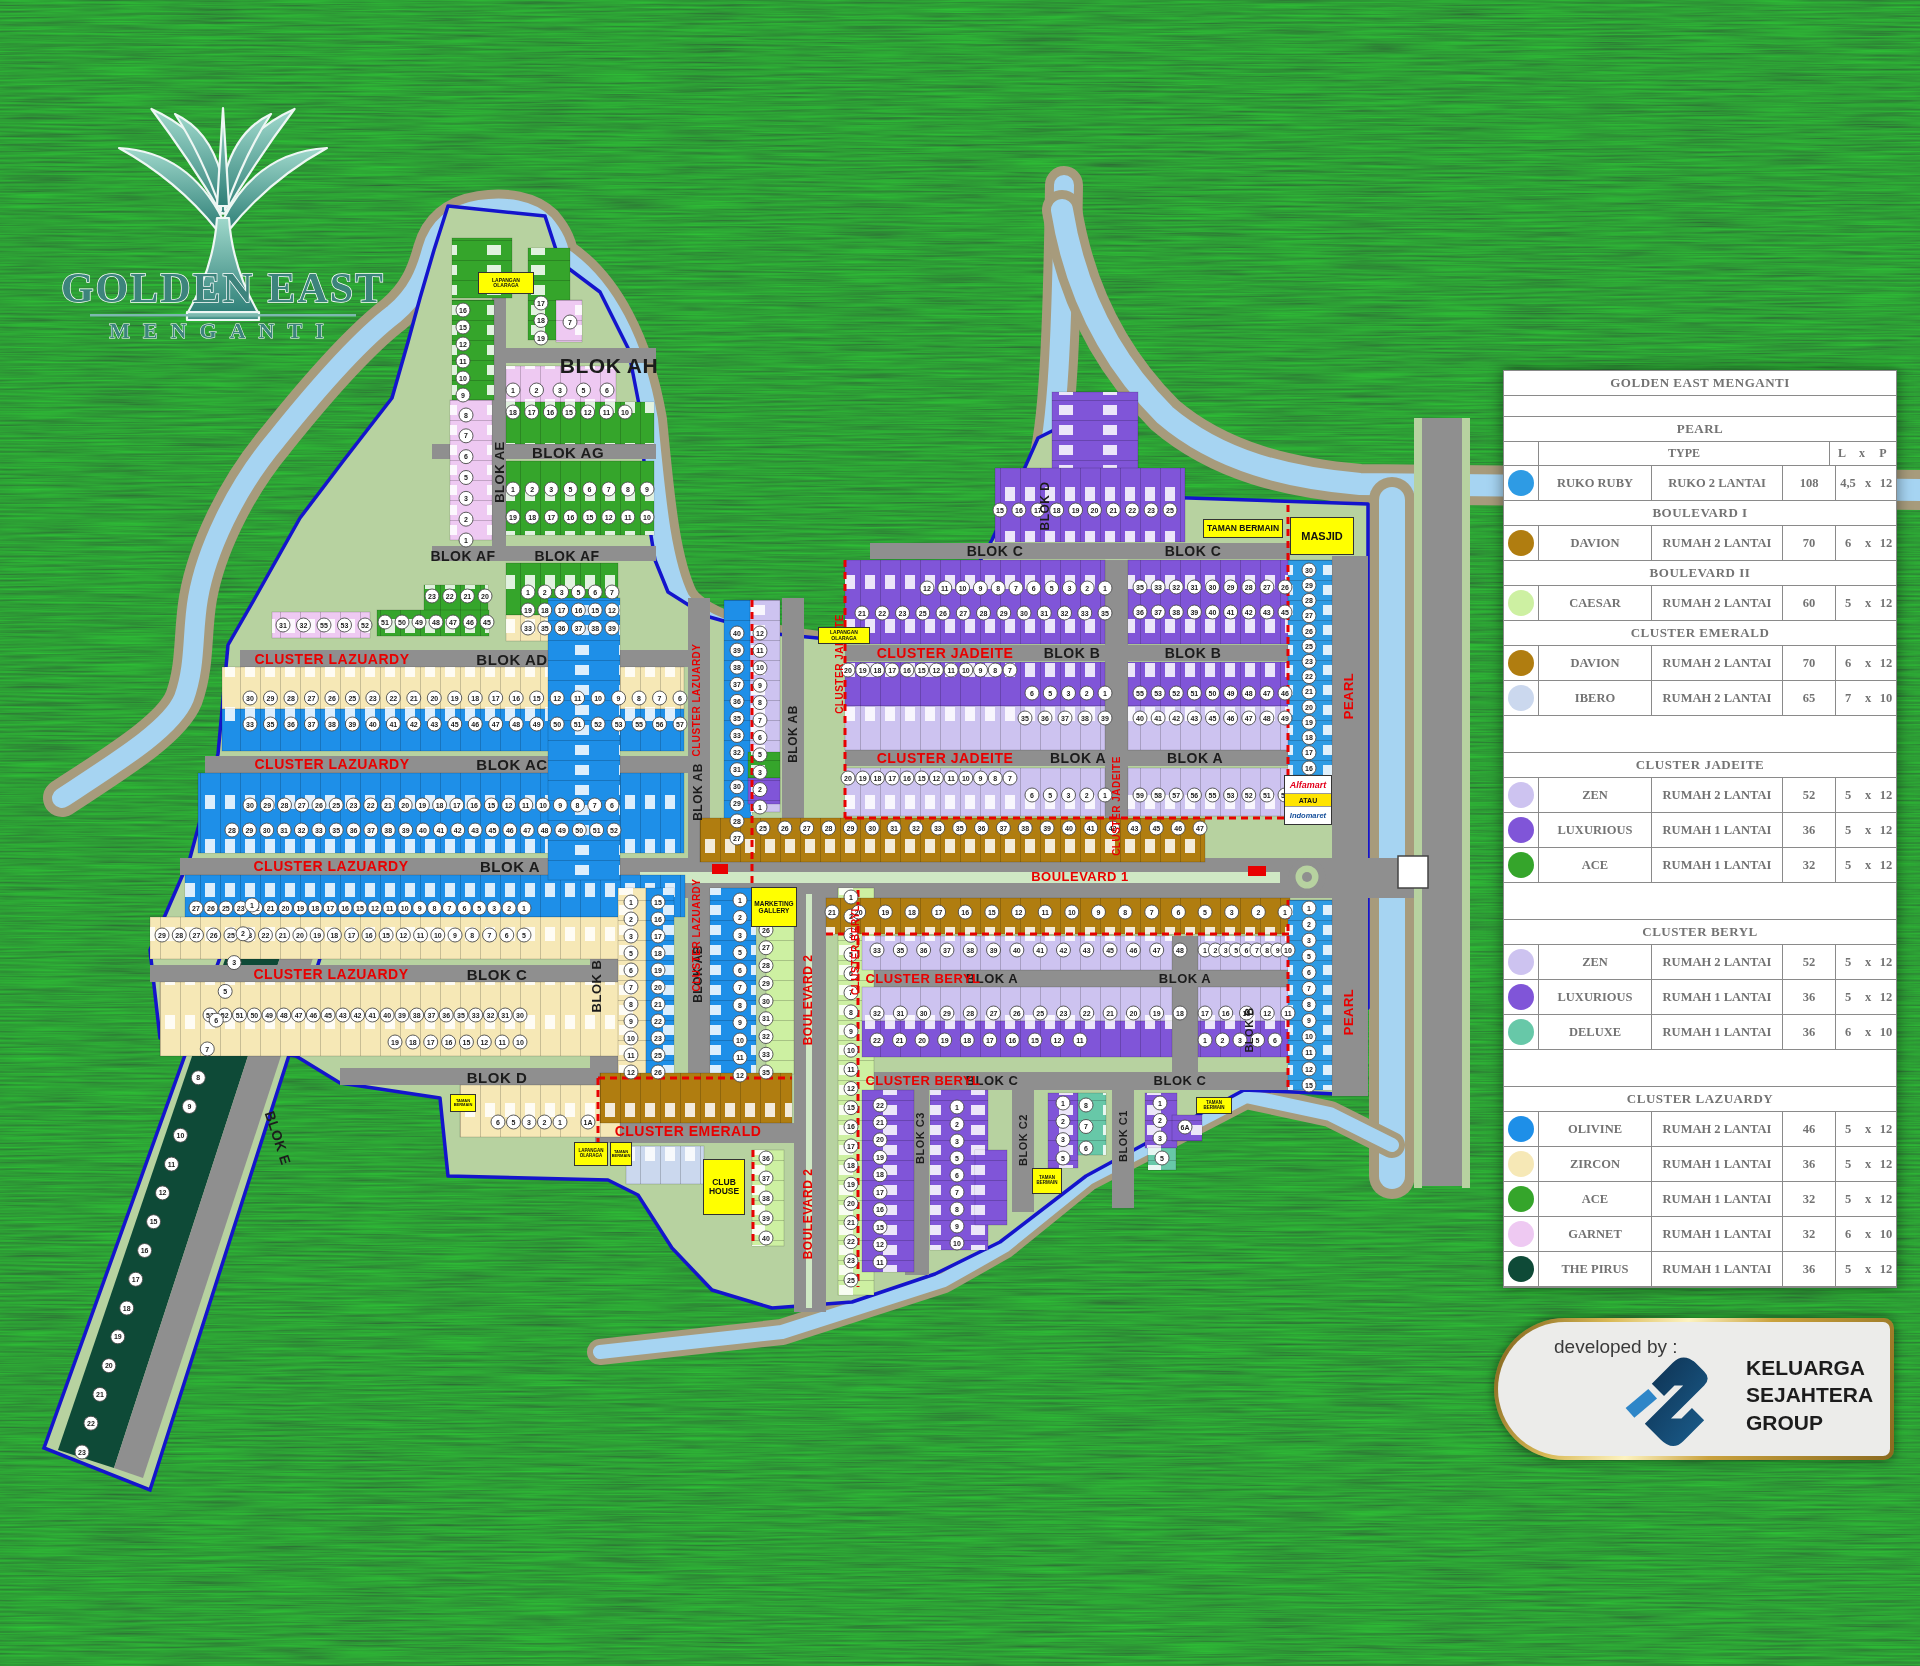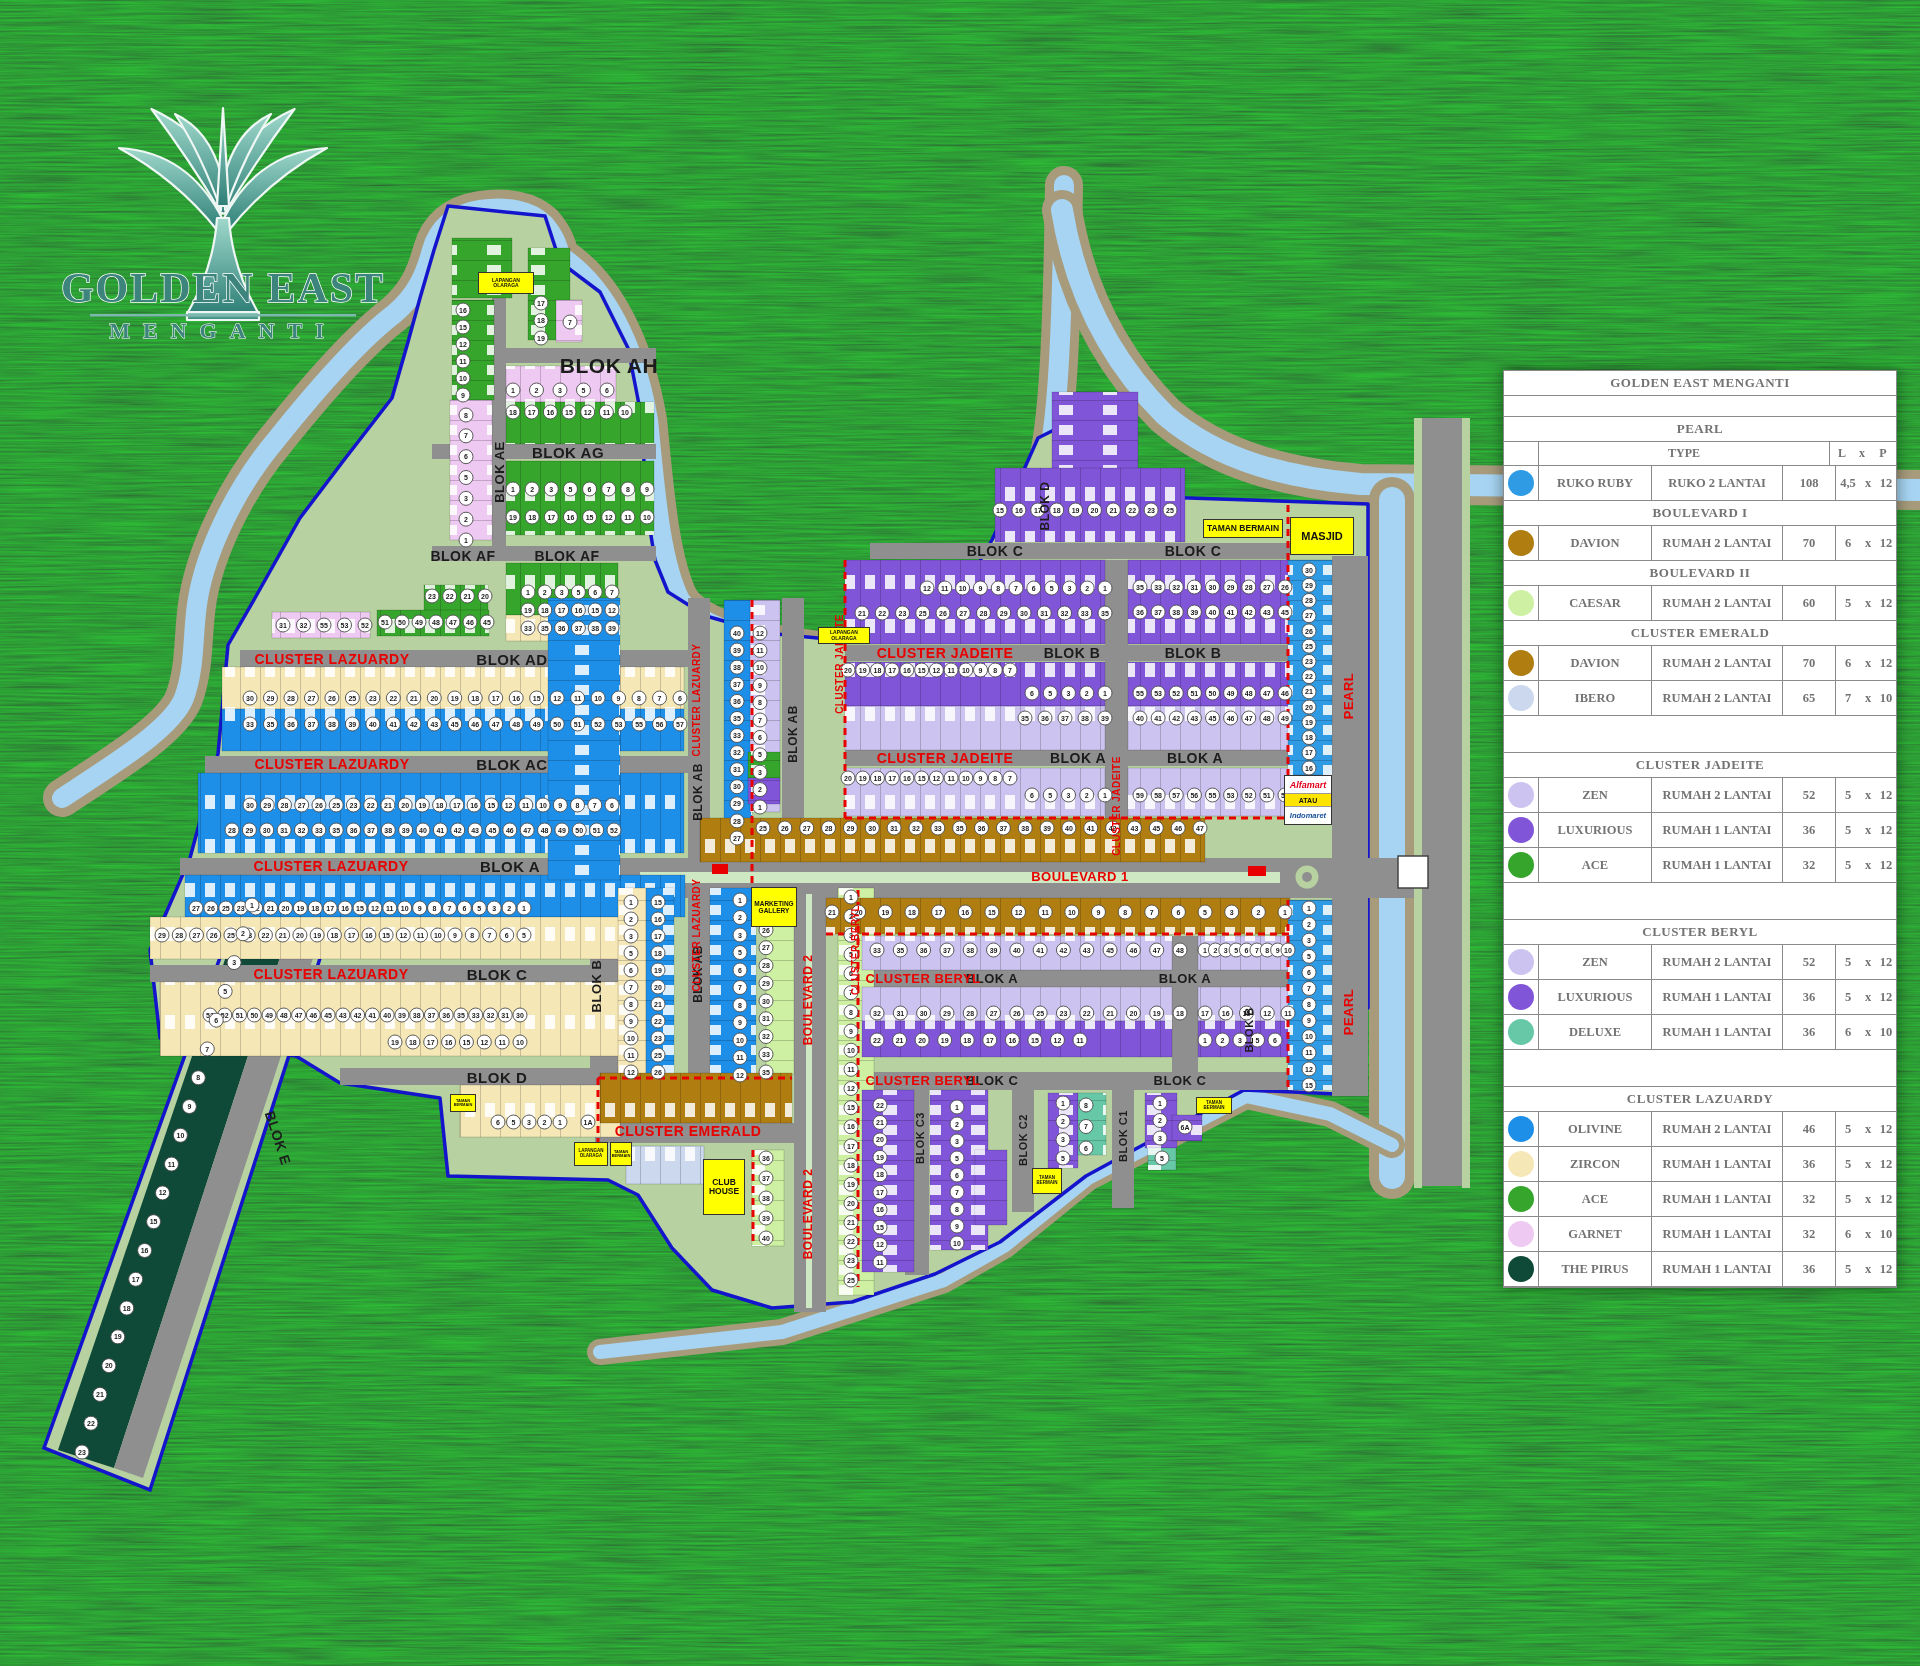--- a/index.html
+++ b/index.html
@@ -1809,20 +1809,35 @@
           <div class="lg-nm">THE PIRUS</div>
           <div class="lg-ds">RUMAH 1 LANTAI</div>
           <div class="lg-ar">36</div>
           <div class="lg-l">5</div>
           <div class="lg-x">x</div>
           <div class="lg-p">12</div>
         </div>
       </div>
 </div>
 
+<div class="dev">
+  <div class="dev-in">
+    <div class="dev-pre">developed by :</div>
+    <svg class="dev-logo" width="110" height="96" viewBox="0 0 120 110">
+      <polygon points="8,62 34,40 44,51 18,73" fill="#2E86C8"></polygon>
+      <polygon points="50,30 86,8 92,16 56,38" fill="#2E86C8"></polygon>
+      <path d="M36 86 L30 80 L74 36 L64 36 L52 48 L38 34 L62 10 Q74 -2 88 10 L98 20 Q106 28 98 36 L60 74 L72 74 L84 62 L98 76 L74 100 Q62 112 48 98 Z" fill="url(#navy)"></path>
+    </svg>
+    <div class="dev-name">
+      <div>KELUARGA</div>
+      <div>SEJAHTERA</div>
+      <div>GROUP</div>
+    </div>
+  </div>
+</div>
 
 <svg class="brand" width="400" height="300" viewBox="0 0 400 300">
   <g transform="translate(205,178)">
     <g fill="url(#teal)" stroke="#eef7f4" stroke-width="2.2" stroke-linejoin="round">
       <path d="M0 2 Q-34 -66 -104 -70 Q-46 -38 -6 12 Z"></path>
       <path d="M0 2 Q34 -66 104 -70 Q46 -38 6 12 Z"></path>
       <path d="M-2 -4 Q-42 -54 -86 -98 Q-38 -84 -16 -50 Q-4 -28 2 -6 Z" transform="rotate(8)"></path>
       <path d="M2 -4 Q42 -54 86 -98 Q38 -84 16 -50 Q4 -28 -2 -6 Z" transform="rotate(-8)"></path>
       <path d="M-2 -8 Q-22 -64 -48 -104 Q-14 -88 -2 -44 Z"></path>
       <path d="M2 -8 Q22 -64 48 -104 Q14 -88 2 -44 Z"></path>

